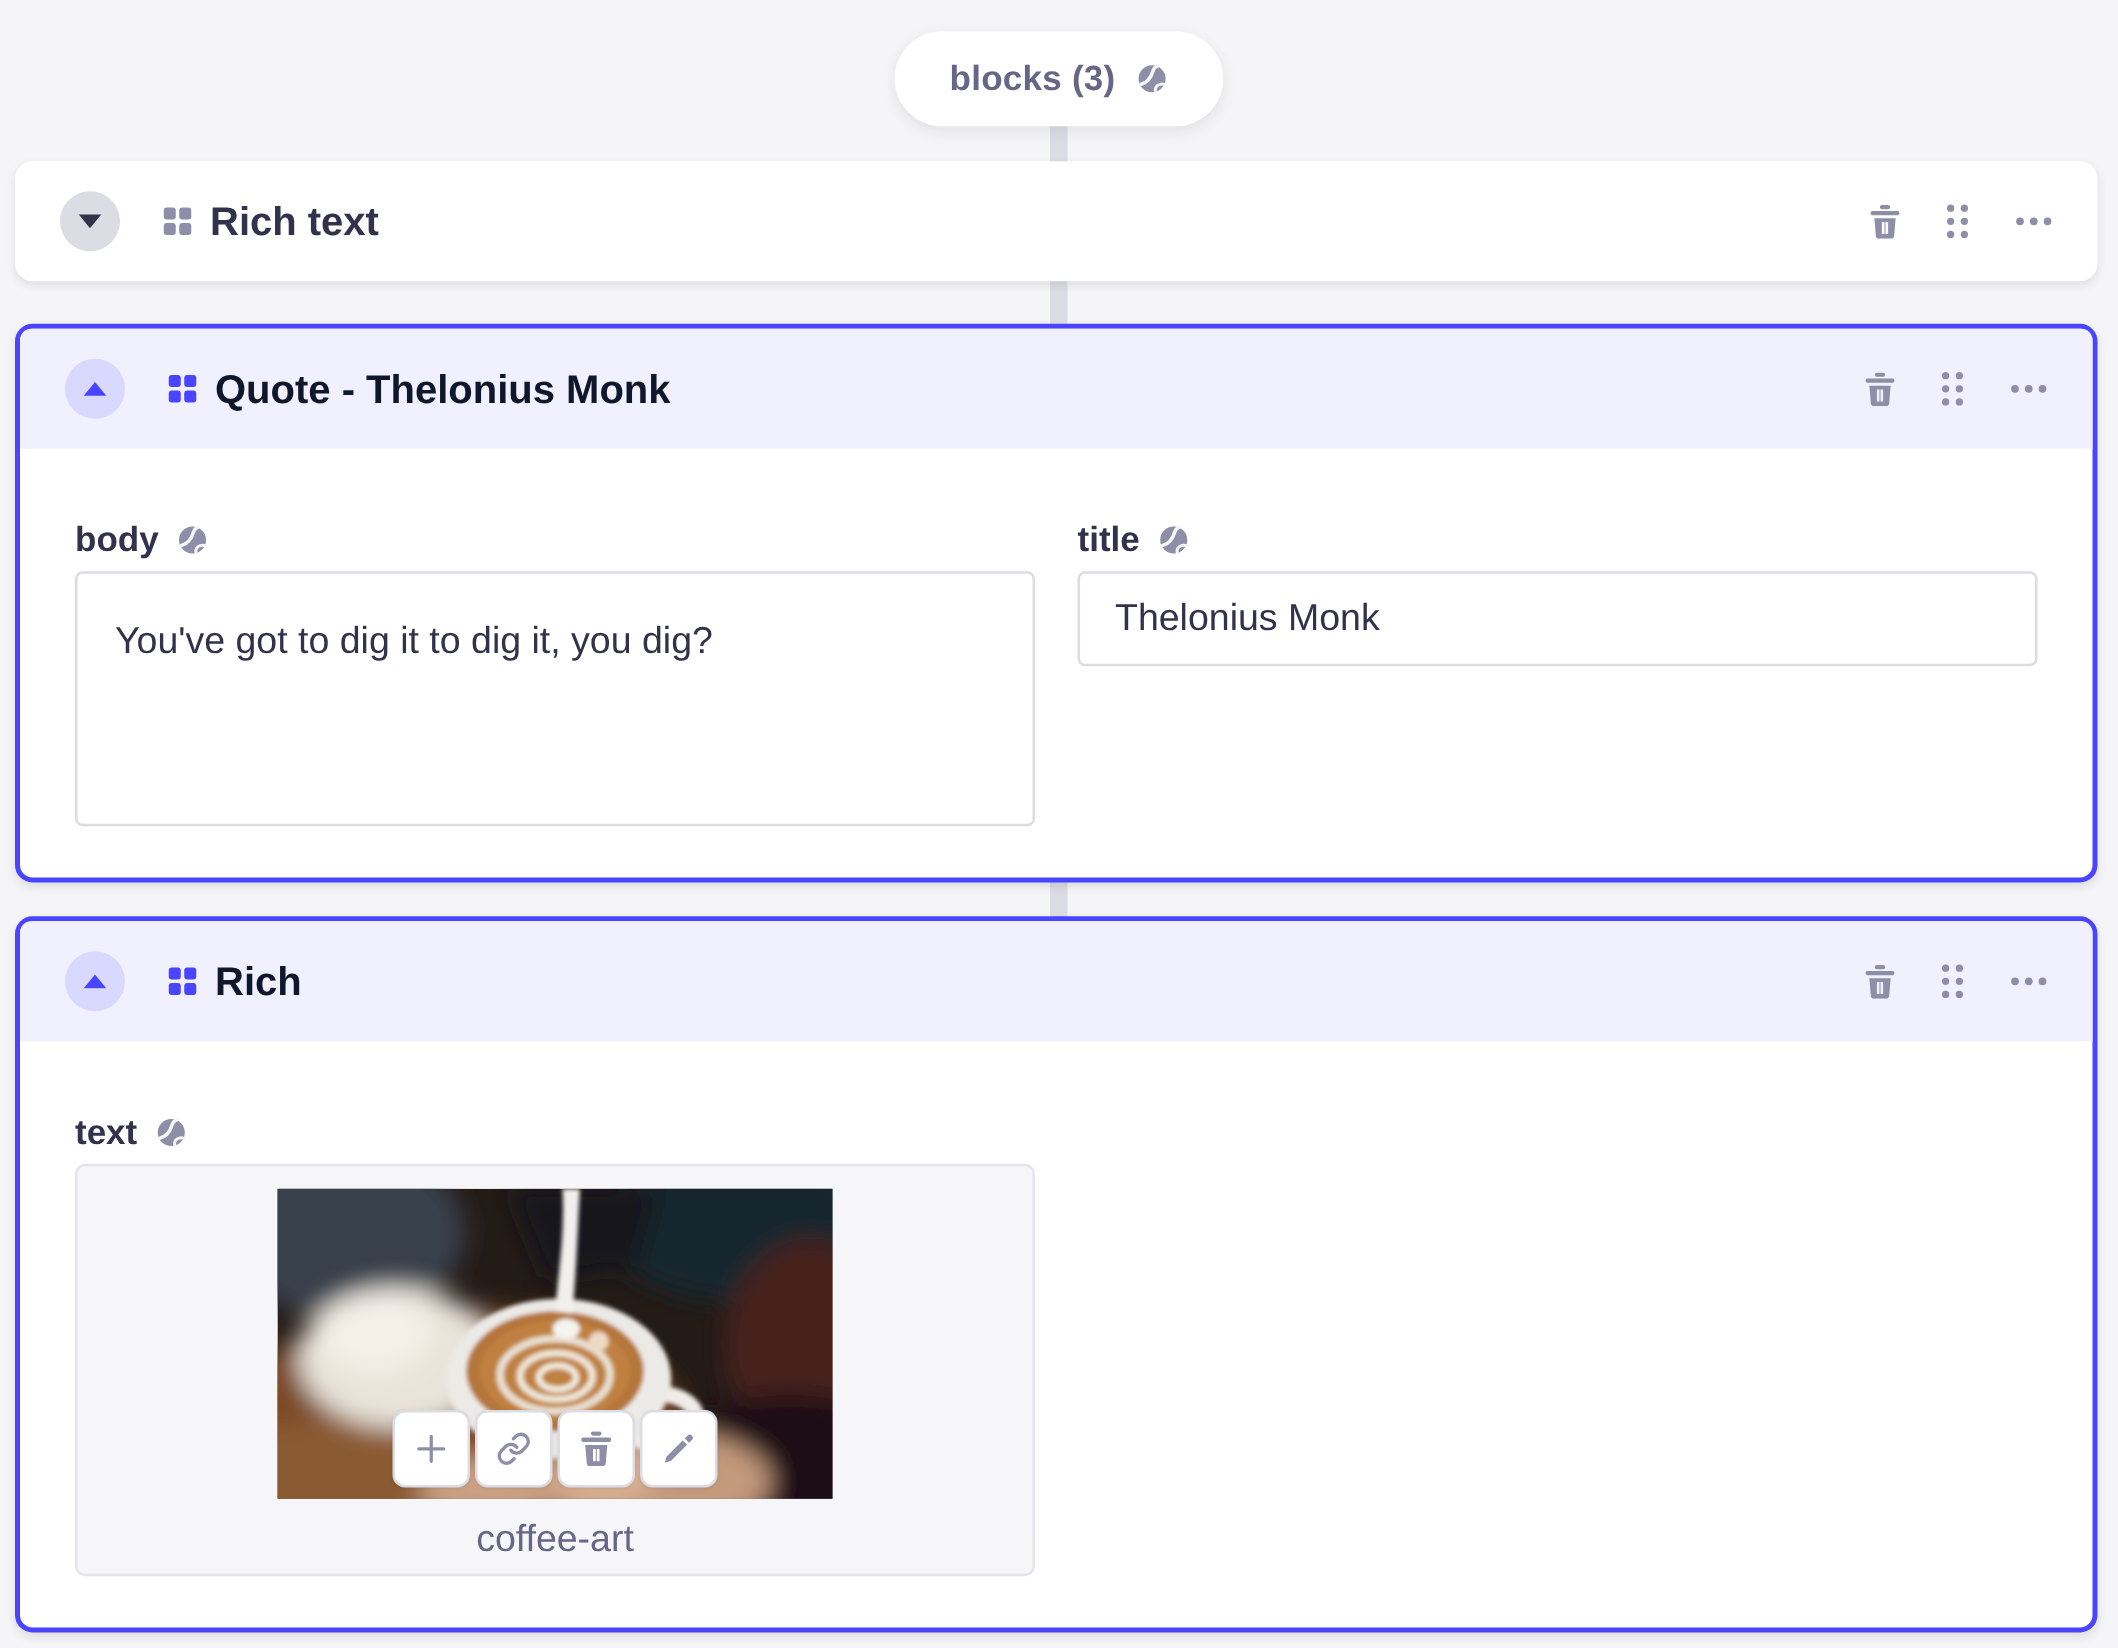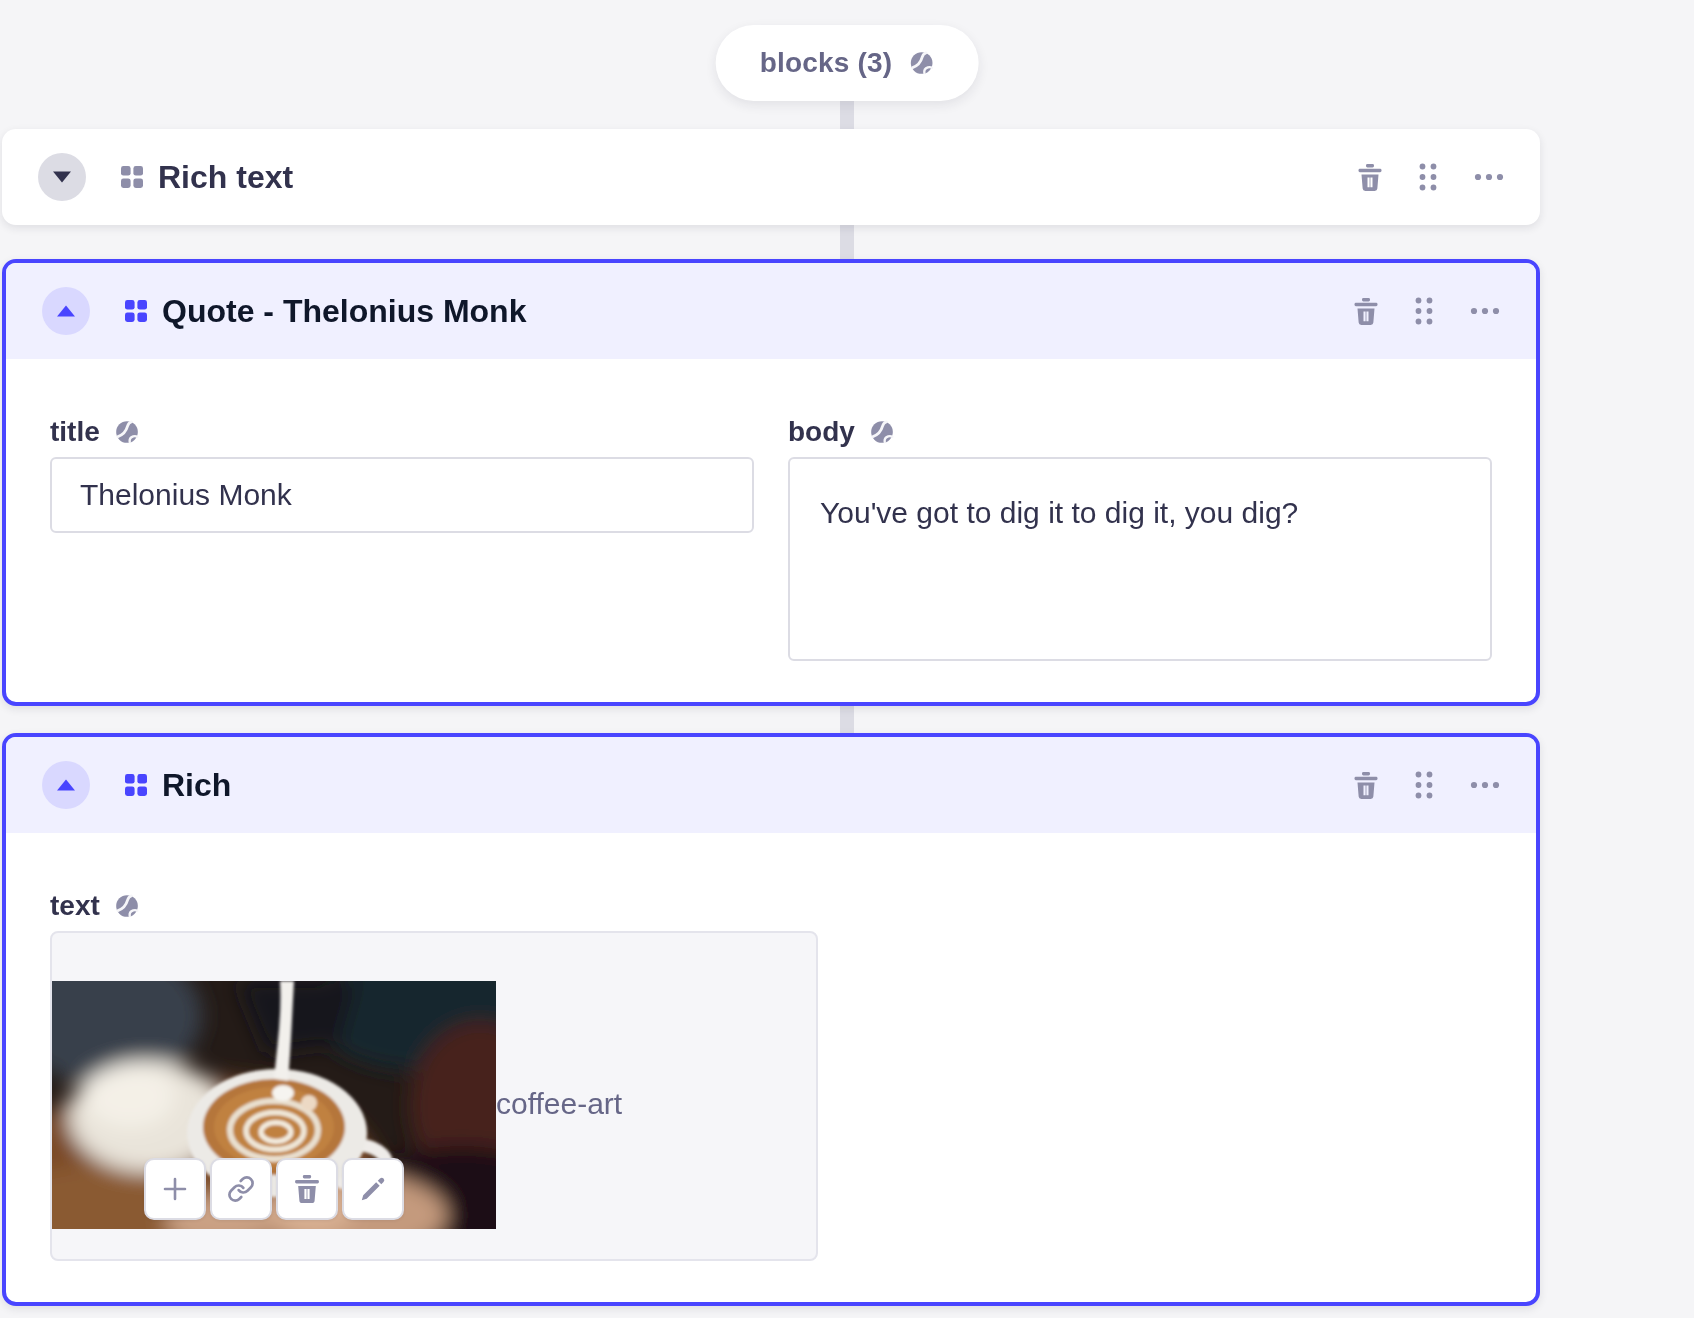--- a/index.html
+++ b/index.html
@@ -24,21 +24,21 @@
     position:absolute; top:25px; left:50%; transform:translateX(-50%);
     height:76px; padding:0 44px; border-radius:40px;
     background:#ffffff; box-shadow:0 4px 12px rgba(33,33,52,.09);
     display:flex; align-items:center; gap:16px; z-index:2;
   }
   .pill-label { font-size:28px; font-weight:700; color:#666687; letter-spacing:.2px; }
   .globe { width:26px; height:26px; color:#8e8ea9; flex:0 0 auto; }
 
   
   .block {
-    position:absolute; left:2px; width:1538px; background:#ffffff;
+    position:absolute; left:12px; width:1666px; background:#ffffff;
     border-radius:14px; box-shadow:0 3px 8px rgba(33,33,52,.10); z-index:1;
   }
   #block-rich-text { top:129px; height:96px; }
   #block-quote     { top:259px; height:447px; border:4px solid #4945ff; }
   #block-media     { top:733px; height:573px; border:4px solid #4945ff; }
 
   .block-header {
     height:96px; display:flex; align-items:center;
     padding:0 36px 0 36px;
   }
@@ -84,21 +84,21 @@
   .text-area {
     width:100%; height:204px; border:2px solid #dcdce4; border-radius:6px;
     padding:34px 30px; font-size:30px; color:#32324d; background:#fff;
     font-family:"Liberation Sans", sans-serif; resize:none; outline:none; line-height:40px;
   }
 
   
   .media-card {
     width:768px; height:330px; background:#f6f6f9;
     border:2px solid #e4e4ec; border-radius:8px;
-    display:flex; flex-direction:row; align-items:center;
+    display:flex; flex-direction:column; align-items:center;
   }
   .media-photo { width:444px; height:248px; margin-top:18px; position:relative; flex:0 0 auto; }
   .media-photo svg.photo { width:444px; height:248px; }
   .media-actions {
     position:absolute; bottom:9px; left:50%; transform:translateX(-50%);
     display:flex; gap:4px;
   }
   .media-action-btn {
     width:62px; height:62px; background:#ffffff; border:2px solid #dcdce4; border-radius:10px;
     display:flex; align-items:center; justify-content:center; cursor:pointer;
@@ -227,35 +227,35 @@
       <button class="icon-btn">
           <svg class="m-ico">
             <use href="#i-more"></use>
           </svg>
         </button>
     </div>
   </div>
   <div class="block-content two-col">
     <div class="field">
       <div class="field-label">
+        <span>body</span>
+        <svg class="globe">
+            <use href="#i-globe"></use>
+          </svg>
+      </div>
+      <textarea class="text-area" style="">You've got to dig it to dig it, you dig?</textarea>
+    </div>
+    <div class="field">
+      <div class="field-label">
         <span>title</span>
         <svg class="globe">
             <use href="#i-globe"></use>
           </svg>
       </div>
       <input class="text-input" type="text" value="Thelonius Monk" style="">
-    </div>
-    <div class="field">
-      <div class="field-label">
-        <span>body</span>
-        <svg class="globe">
-            <use href="#i-globe"></use>
-          </svg>
-      </div>
-      <textarea class="text-area" style="">You've got to dig it to dig it, you dig?</textarea>
     </div>
   </div>
 </div>
 
 <div class="block expanded" id="block-media">
   <div class="block-header">
     <button class="collapse-btn">
       <svg class="chev">
           <use href="#i-chevup"></use>
         </svg>

